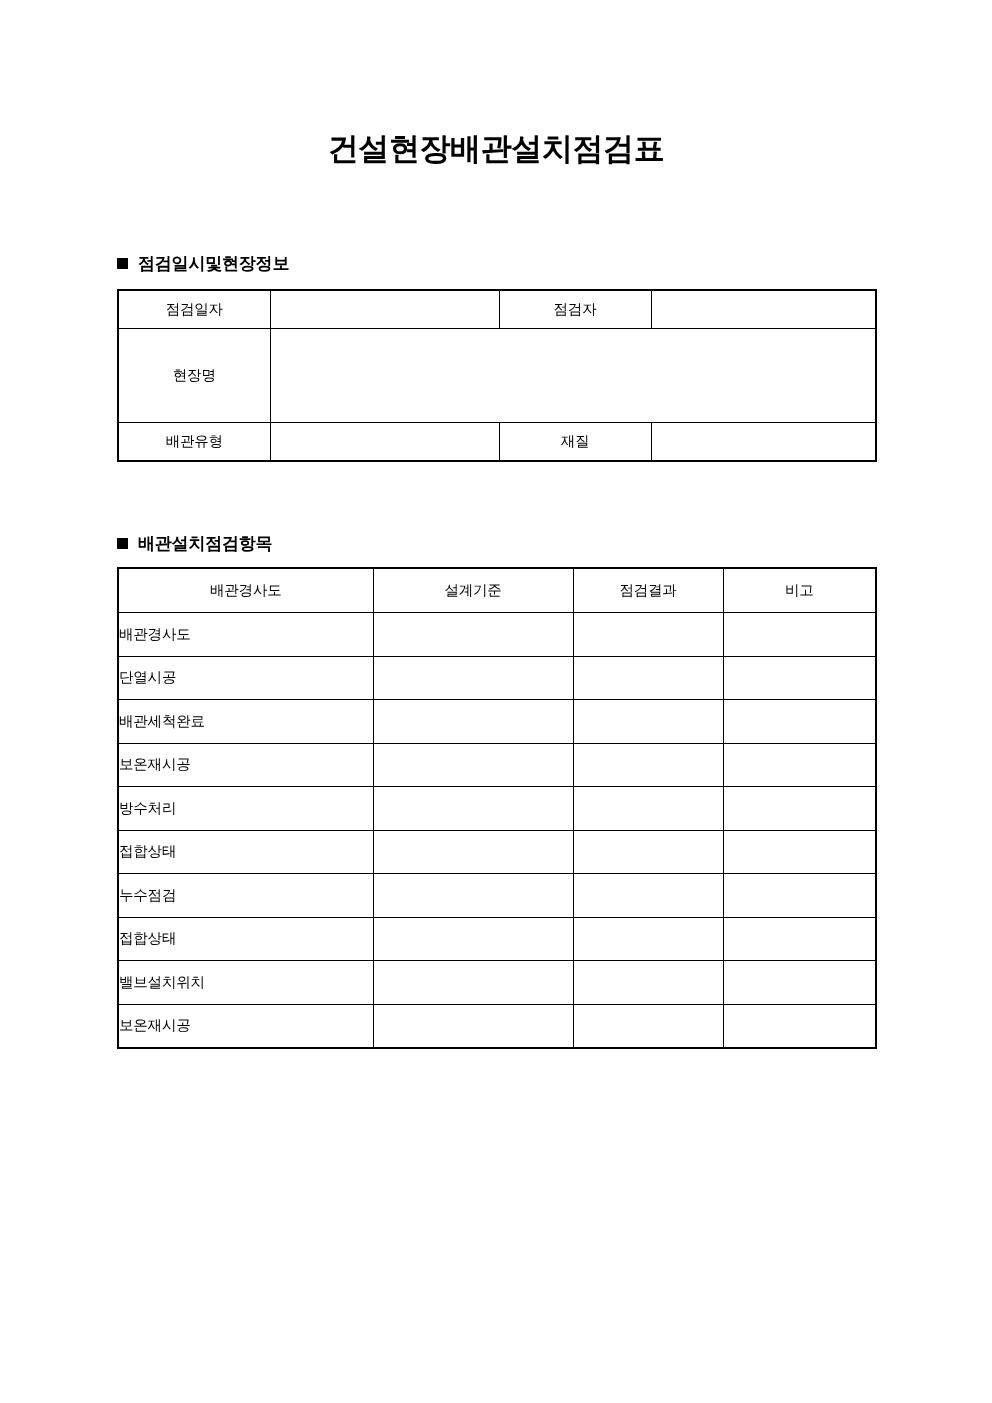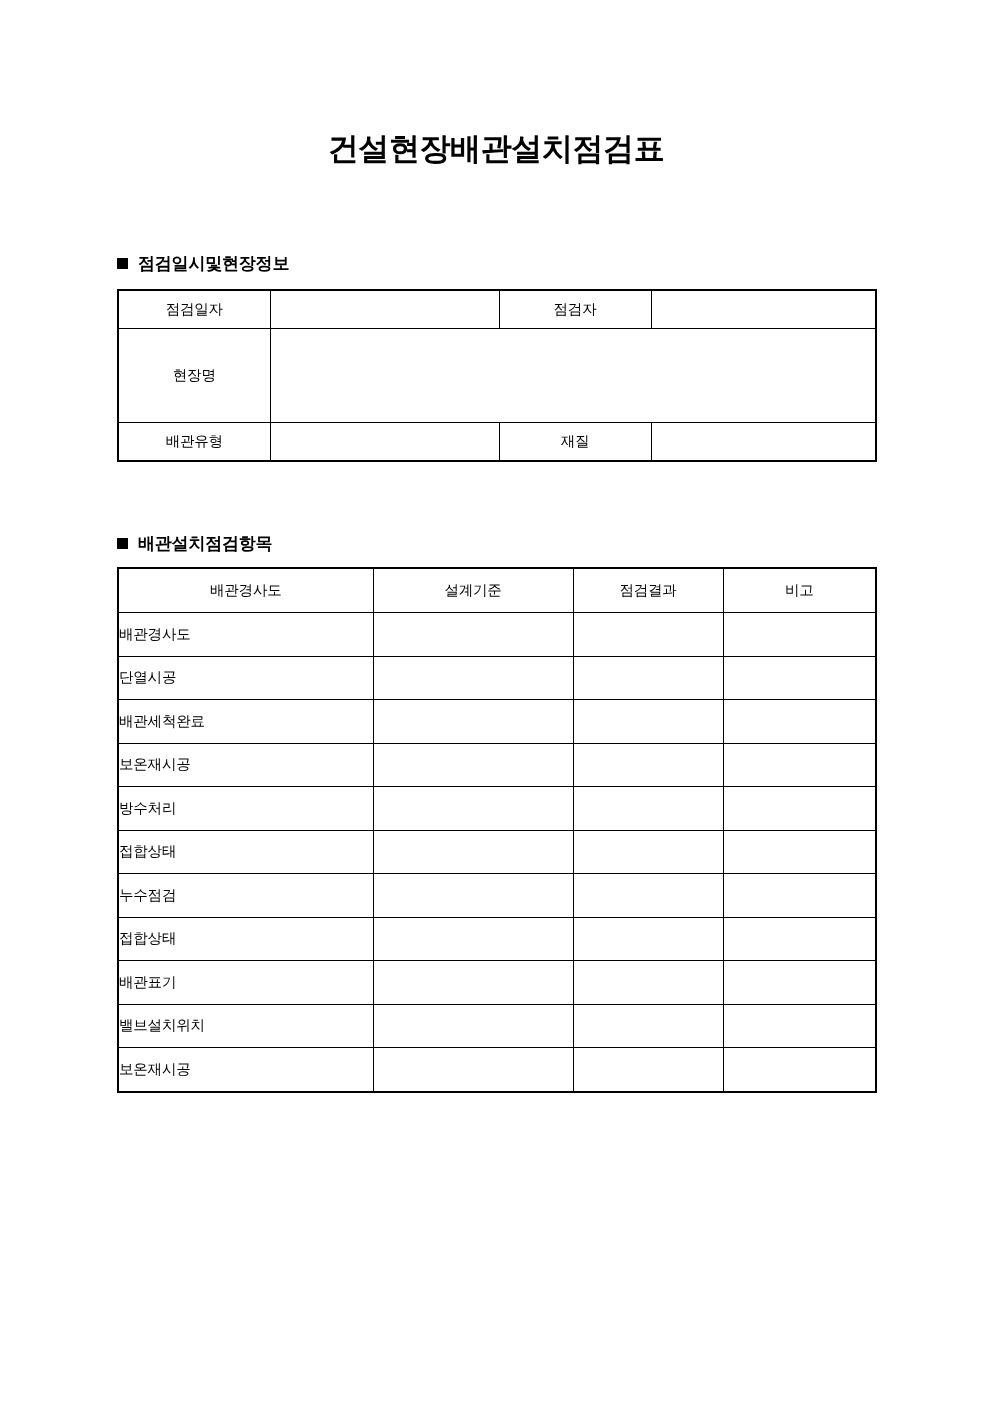--- a/index.html
+++ b/index.html
@@ -209,26 +209,20 @@
           <td class="blank"></td>
           <td class="blank"></td>
         </tr>
         <tr>
           <td class="item">접합상태</td>
           <td class="blank"></td>
           <td class="blank"></td>
           <td class="blank"></td>
         </tr>
         <tr>
-          <td class="item">배관표기</td>
-          <td class="blank"></td>
-          <td class="blank"></td>
-          <td class="blank"></td>
-        </tr>
-        <tr>
           <td class="item">밸브설치위치</td>
           <td class="blank"></td>
           <td class="blank"></td>
           <td class="blank"></td>
         </tr>
         <tr>
           <td class="item">보온재시공</td>
           <td class="blank"></td>
           <td class="blank"></td>
           <td class="blank"></td>

